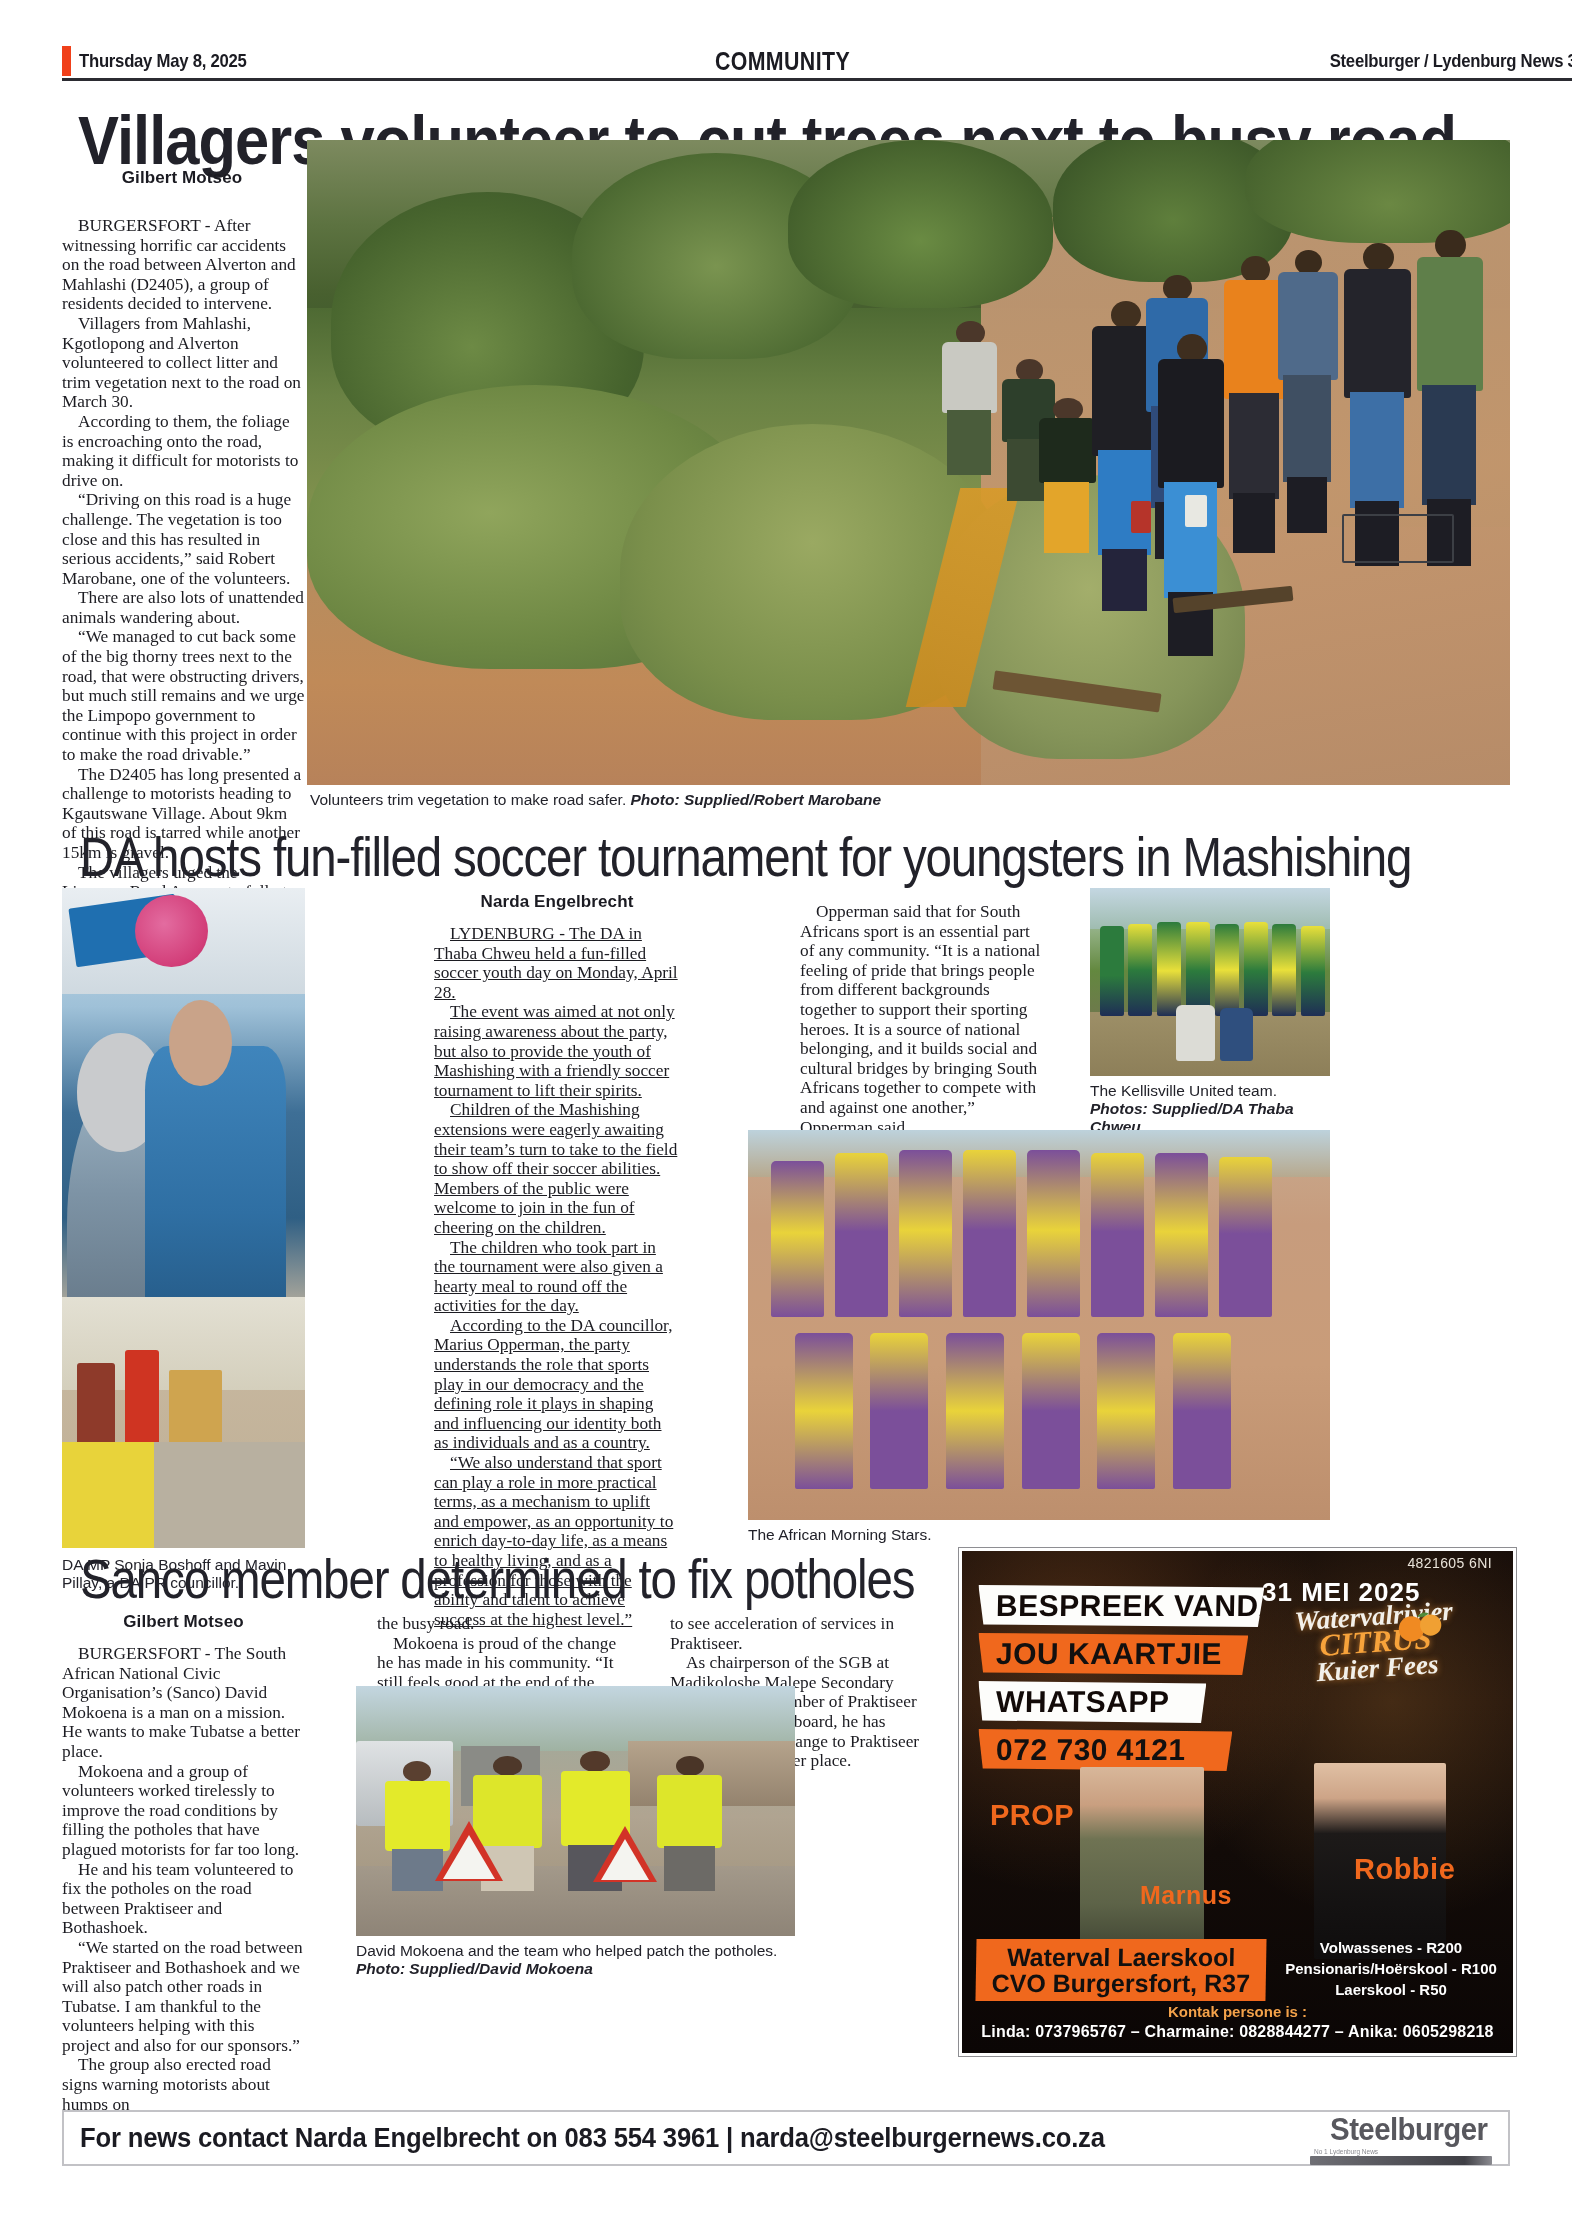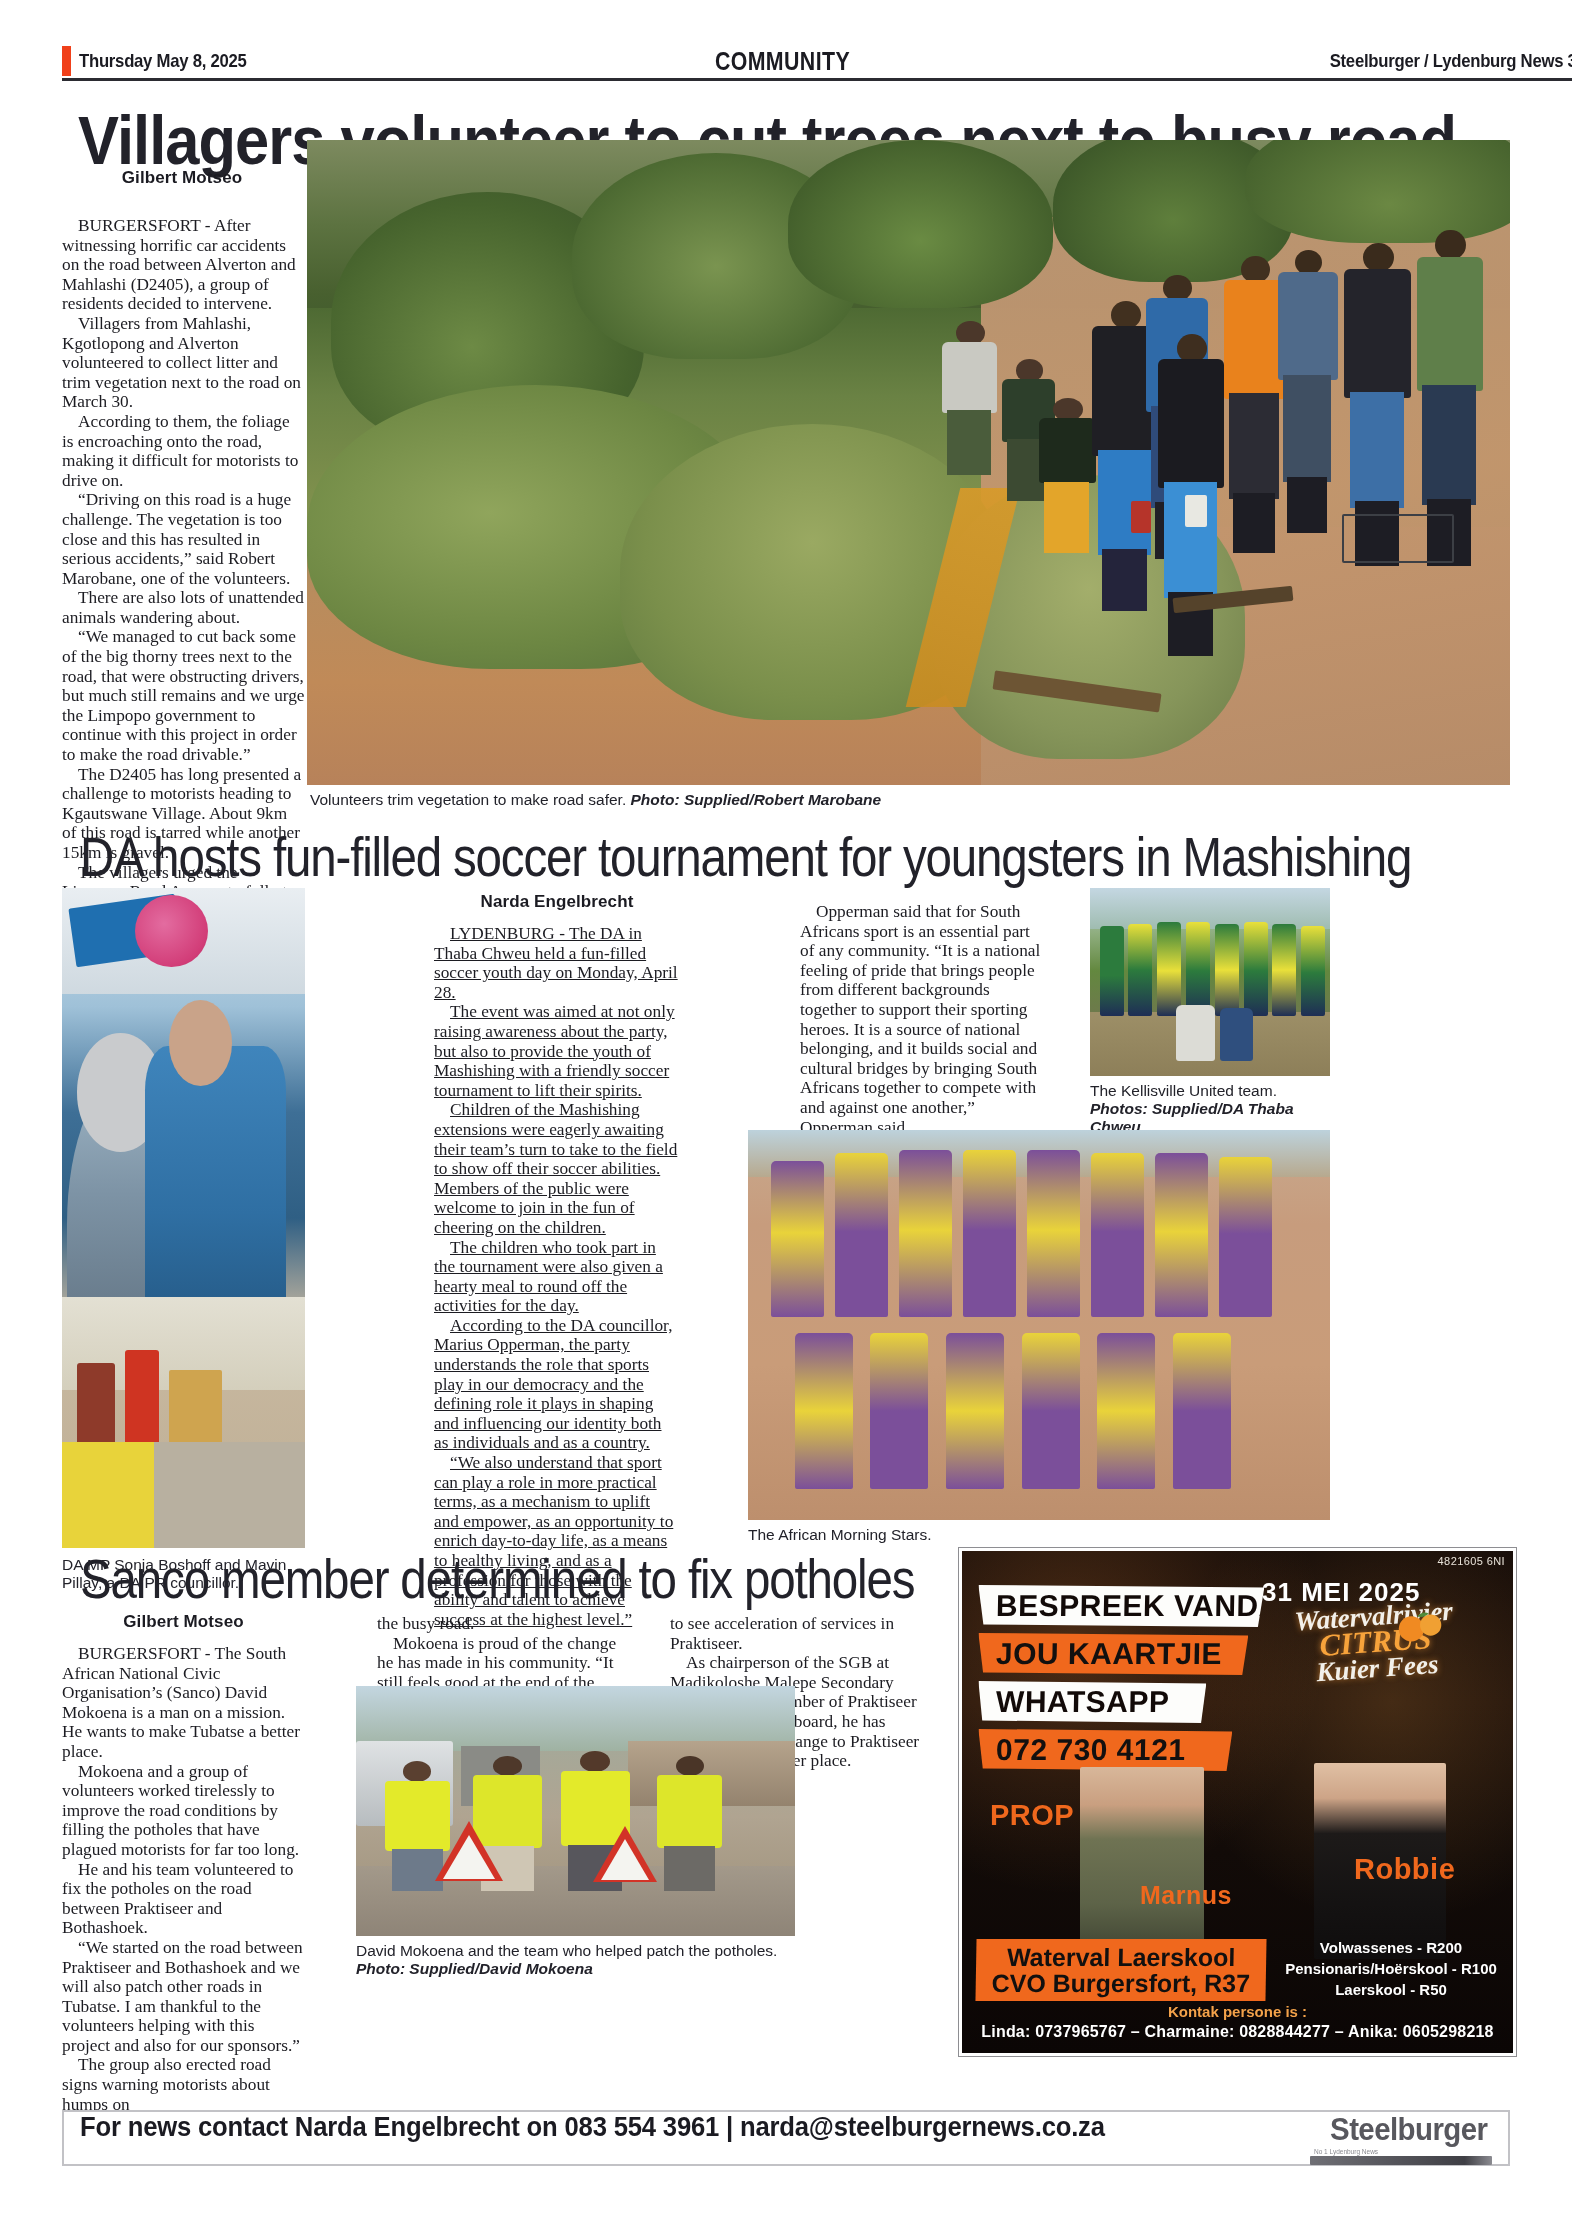--- a/index.html
+++ b/index.html
@@ -188,23 +188,23 @@
   }
   #advert .ad-bg {
     position:absolute; inset:0;
     background:
       radial-gradient(circle at 20% 18%, rgba(255,150,60,.22) 0%, rgba(0,0,0,0) 42%),
       radial-gradient(circle at 78% 30%, rgba(255,170,70,.18) 0%, rgba(0,0,0,0) 40%),
       linear-gradient(180deg, #120a08 0%, #1b0f0a 30%, #120b08 60%, #0b0605 100%);
   }
   .ad-code {
     position: absolute;
-    right: 8px; top: 4px;
+    right: 21px; top: 4px;
     font-family: "Liberation Sans", sans-serif;
-    font-size: 11px;
+    font-size: 14px;
     color: #e9e3d9;
     letter-spacing: .4px;
   }
   .ad-ribbon {
     position: absolute;
     font-family: "Liberation Sans Narrow", "Liberation Sans", sans-serif;
     font-weight: 700;
     color: #120a08;
     display: flex;
     align-items: center;
@@ -312,21 +312,21 @@
   
   #footer {
     position: absolute;
     left: 62px;
     top: 2110px;
     width: 1448px;
     height: 56px;
     border: 2px solid #c2c2c6;
     background: #ffffff;
     display: flex;
-    align-items: flex-start;
+    align-items: center;
     padding: 0 16px;
     box-sizing: border-box;
   }
   #footer-text {
     font-family: "Liberation Sans Narrow", "Liberation Sans", sans-serif;
     font-weight: 700;
     font-size: 27px;
     letter-spacing: -0.2px;
     color: #1b1b22;
     transform: scaleX(0.95);

